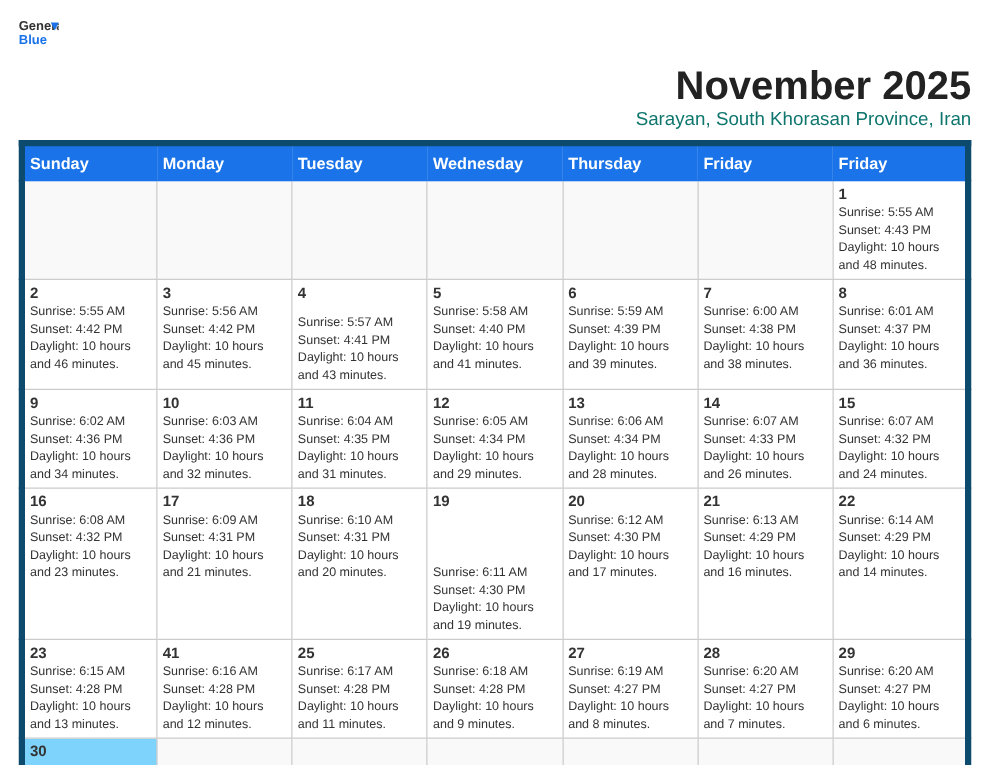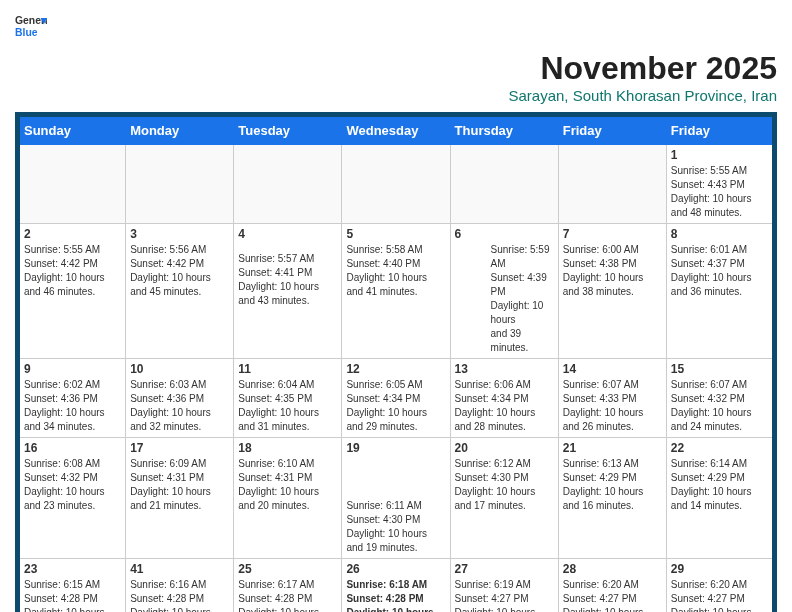--- a/index.html
+++ b/index.html
@@ -149,21 +149,21 @@
         </td>
         <td>
           <span class="day-number">5</span>
           <div class="day-info" style="white-space: pre-line;">Sunrise: 5:58 AM
 Sunset: 4:40 PM
 Daylight: 10 hours
 and 41 minutes.</div>
         </td>
         <td>
           <span class="day-number">6</span>
-          <div class="day-info" style="white-space: pre-line; margin-left: 36px;">Sunrise: 5:59 AM
+          <div class="day-info" style="white-space: pre-line;">Sunrise: 5:59 AM
 Sunset: 4:39 PM
 Daylight: 10 hours
 and 39 minutes.</div>
         </td>
         <td>
           <span class="day-number">7</span>
           <div class="day-info" style="white-space: pre-line;">Sunrise: 6:00 AM
 Sunset: 4:38 PM
 Daylight: 10 hours
 and 38 minutes.</div>
@@ -295,21 +295,21 @@
         </td>
         <td>
           <span class="day-number">25</span>
           <div class="day-info" style="white-space: pre-line;">Sunrise: 6:17 AM
 Sunset: 4:28 PM
 Daylight: 10 hours
 and 11 minutes.</div>
         </td>
         <td>
           <span class="day-number">26</span>
-          <div class="day-info" style="white-space: pre-line; font-weight: bold;">Sunrise: 6:18 AM
+          <div class="day-info" style="white-space: pre-line;">Sunrise: 6:18 AM
 Sunset: 4:28 PM
 Daylight: 10 hours
 and 9 minutes.</div>
         </td>
         <td>
           <span class="day-number">27</span>
           <div class="day-info" style="white-space: pre-line;">Sunrise: 6:19 AM
 Sunset: 4:27 PM
 Daylight: 10 hours
 and 8 minutes.</div>

